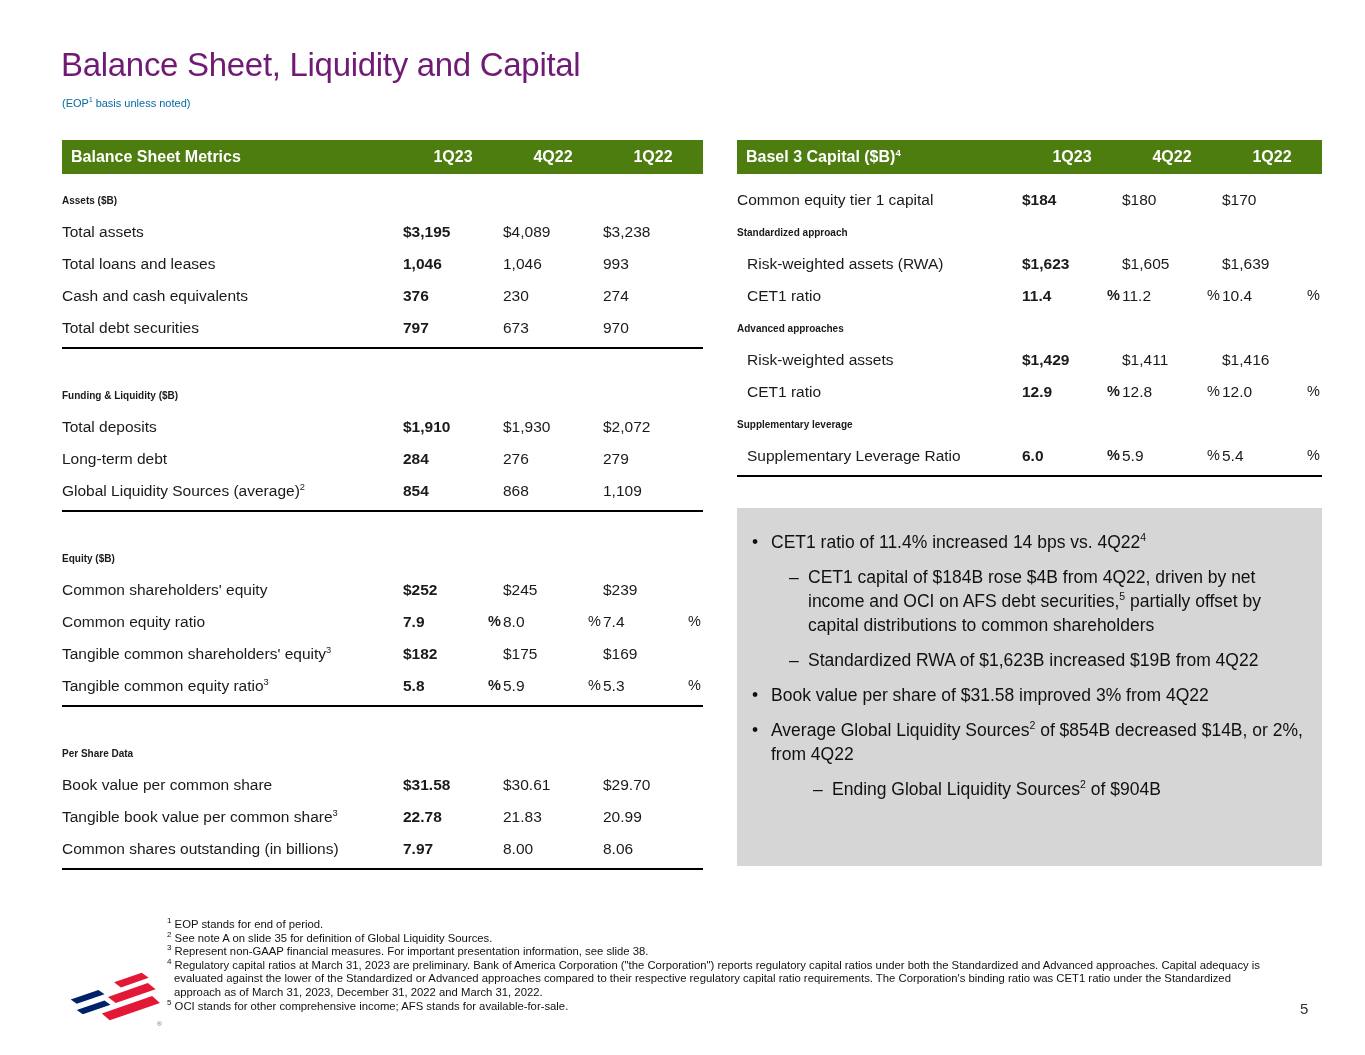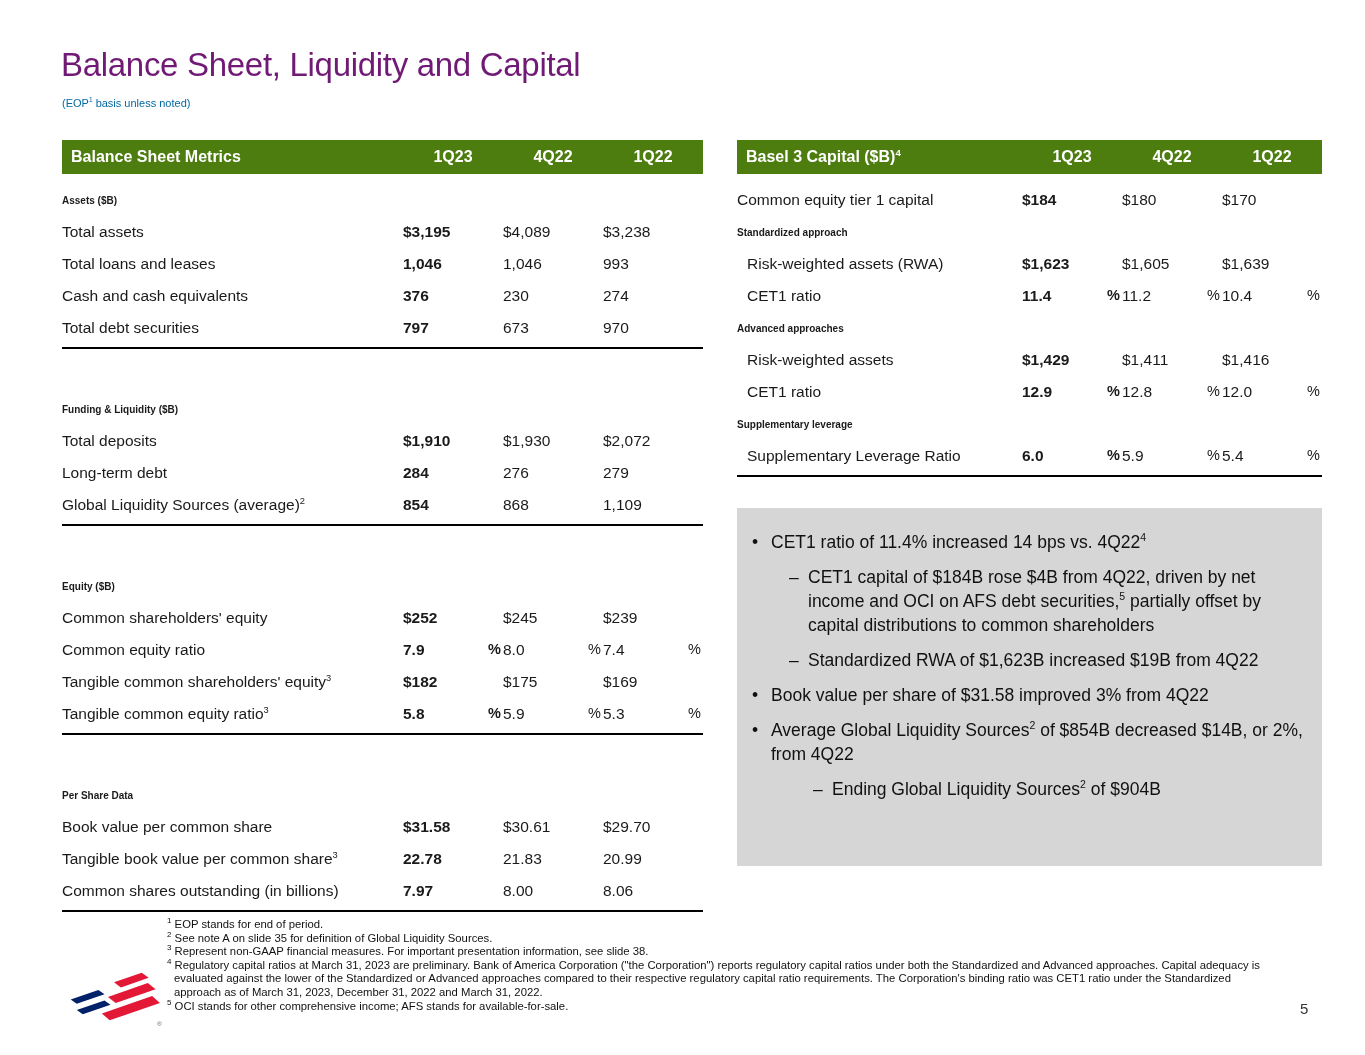--- a/index.html
+++ b/index.html
@@ -15,21 +15,21 @@
   
   .table{position:absolute;top:140px;}
   #left-table{left:62px;width:641px;}
   #right-table{left:737px;width:585px;}
   .thead{height:34px;background:#4d7c0f;color:#fff;display:flex;align-items:center;
          font-weight:bold;font-size:16px;padding-left:9px;box-sizing:border-box;}
   .th-label{flex:1;}
   .th-col{display:inline-block;width:100px;text-align:center;flex:none;}
   .tbody{margin-top:10px;}
   .section{border-bottom:2px solid #000;padding-bottom:3px;}
-  .section + .section{margin-top:44px;}
+  .section + .section{margin-top:30px;}
   .sec-title,.subhead{font-weight:bold;font-size:10px;height:32px;display:flex;align-items:center;}
   .row{display:flex;align-items:center;height:32px;font-size:15.5px;}
   .row .label{flex:1;}
   .row.indent .label{padding-left:10px;}
   .cell{display:flex;width:100px;flex:none;}
   .num{flex:1;text-align:left;}
   .pct{width:22px;text-align:left;padding-left:7px;box-sizing:border-box;font-size:14.5px;}
   .cell.strong{font-weight:bold;}
 
   

